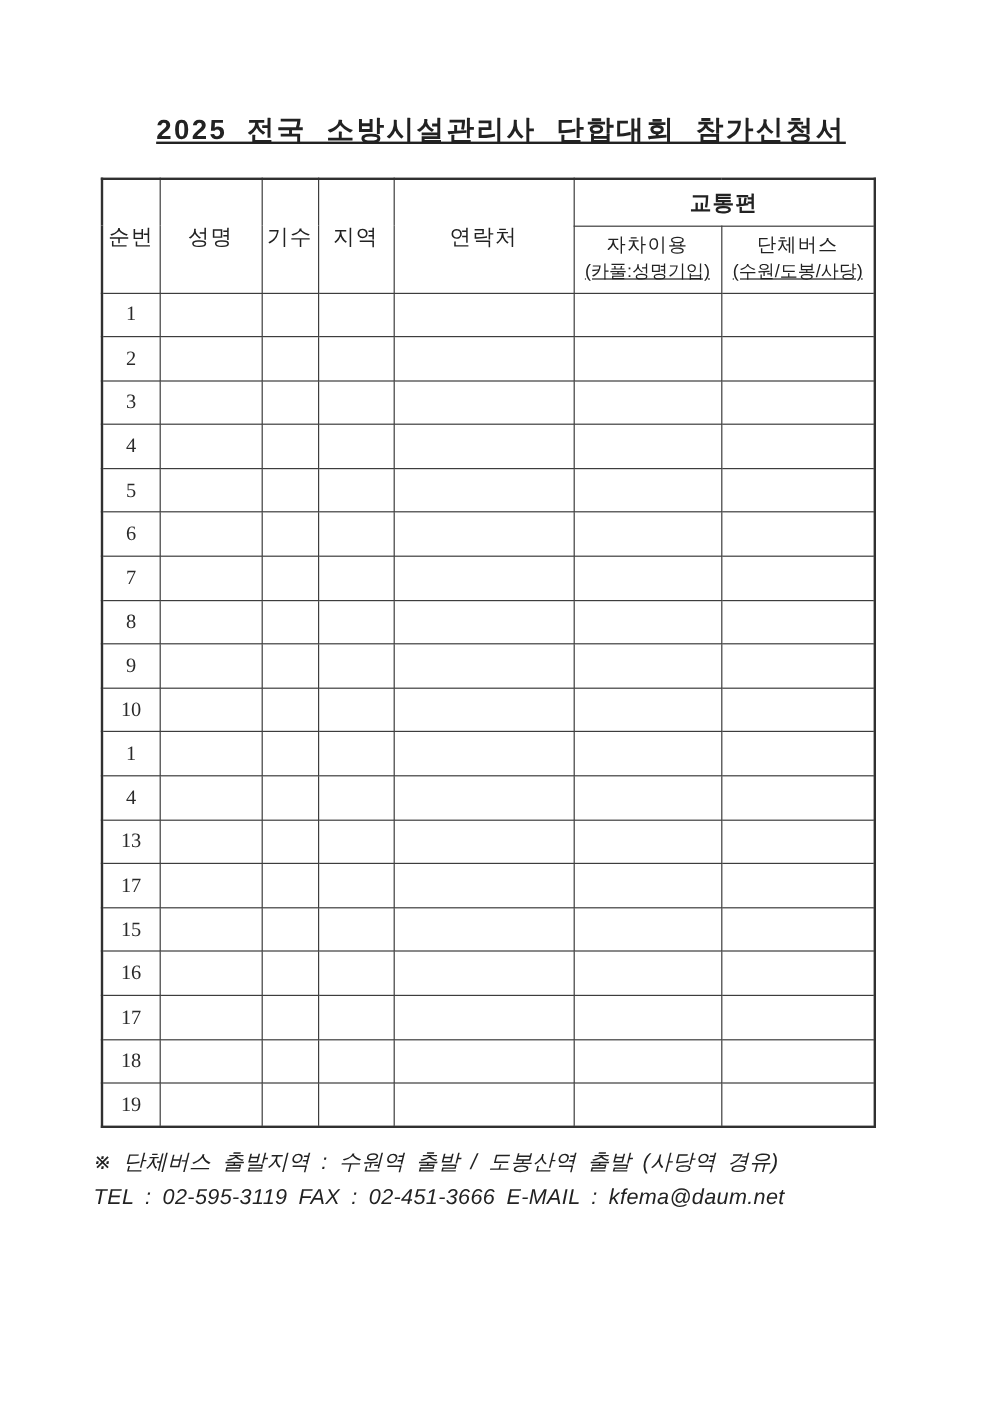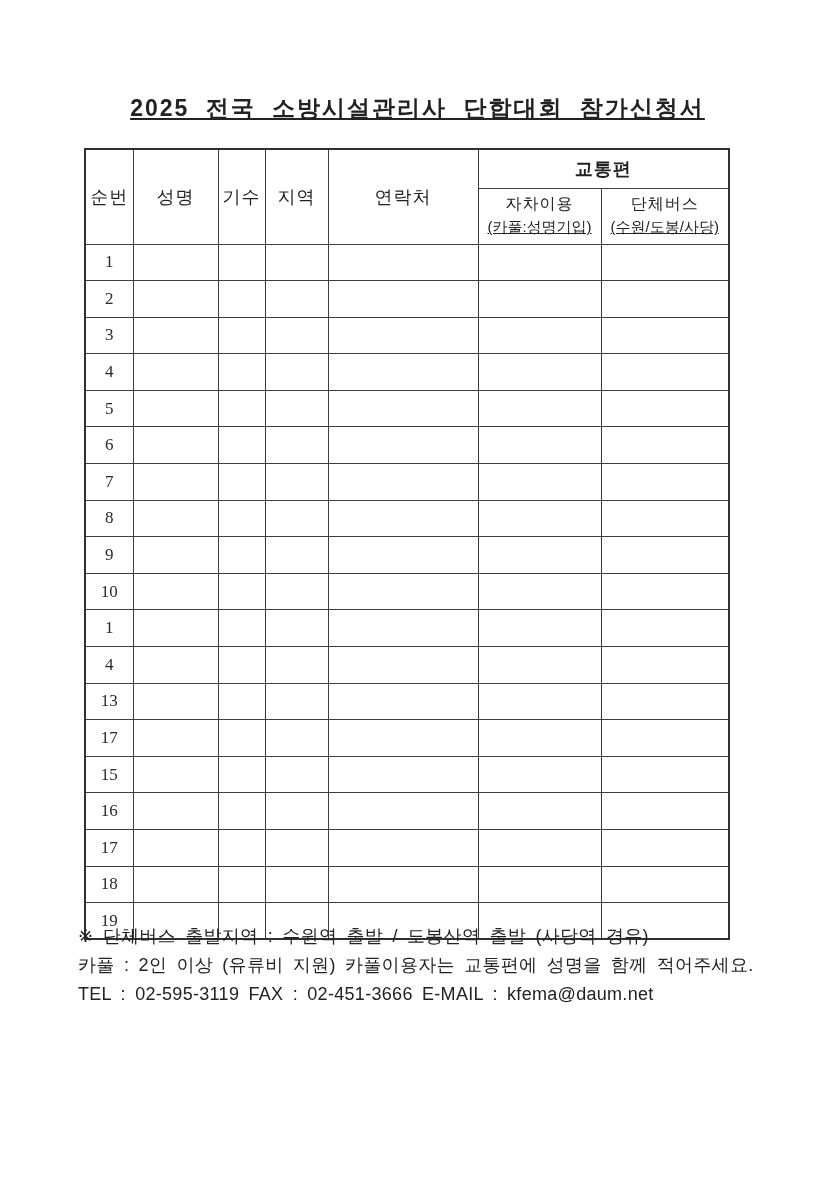--- a/index.html
+++ b/index.html
@@ -57,27 +57,28 @@
   .subhead-line2 { font-size: 15px; line-height: 1.35; letter-spacing: 0; text-decoration: underline; }
   .application-table tbody td { height: 36.6px; }
   .application-table tbody td.row-no {
     font-family: "Liberation Serif", "DejaVu Serif", serif;
     font-size: 17px;
     color: #2a2a2a;
   }
   .notes {
     position: absolute;
     left: 78px;
-    top: 922px;
+    top: 954px;
     font-size: 18px;
     line-height: 29px;
     letter-spacing: 0.3px;
     word-spacing: 4px;
     color: #222222;
     white-space: nowrap;
+    font-style: italic;
   }
 </style>
 </head>
 <body>
 
 <div class="page-title">2025 전국 소방시설관리사 단합대회 참가신청서</div>
 
 <table class="application-table">
   <colgroup>
     <col style="width:48px">
@@ -296,15 +297,14 @@
     <td></td>
     <td></td>
     <td></td>
     <td></td>
   </tr>
 </tbody>
 </table>
 
 <div class="notes">
   <div>※ 단체버스 출발지역 : 수원역 출발 / 도봉산역 출발 (사당역 경유)</div>
-  <div>카풀 : 2인 이상 (유류비 지원) 카풀이용자는 교통편에 성명을 함께 적어주세요.</div>
   <div>TEL : 02-595-3119 FAX : 02-451-3666 E-MAIL : kfema@daum.net</div>
 </div>
 
 </body></html>

